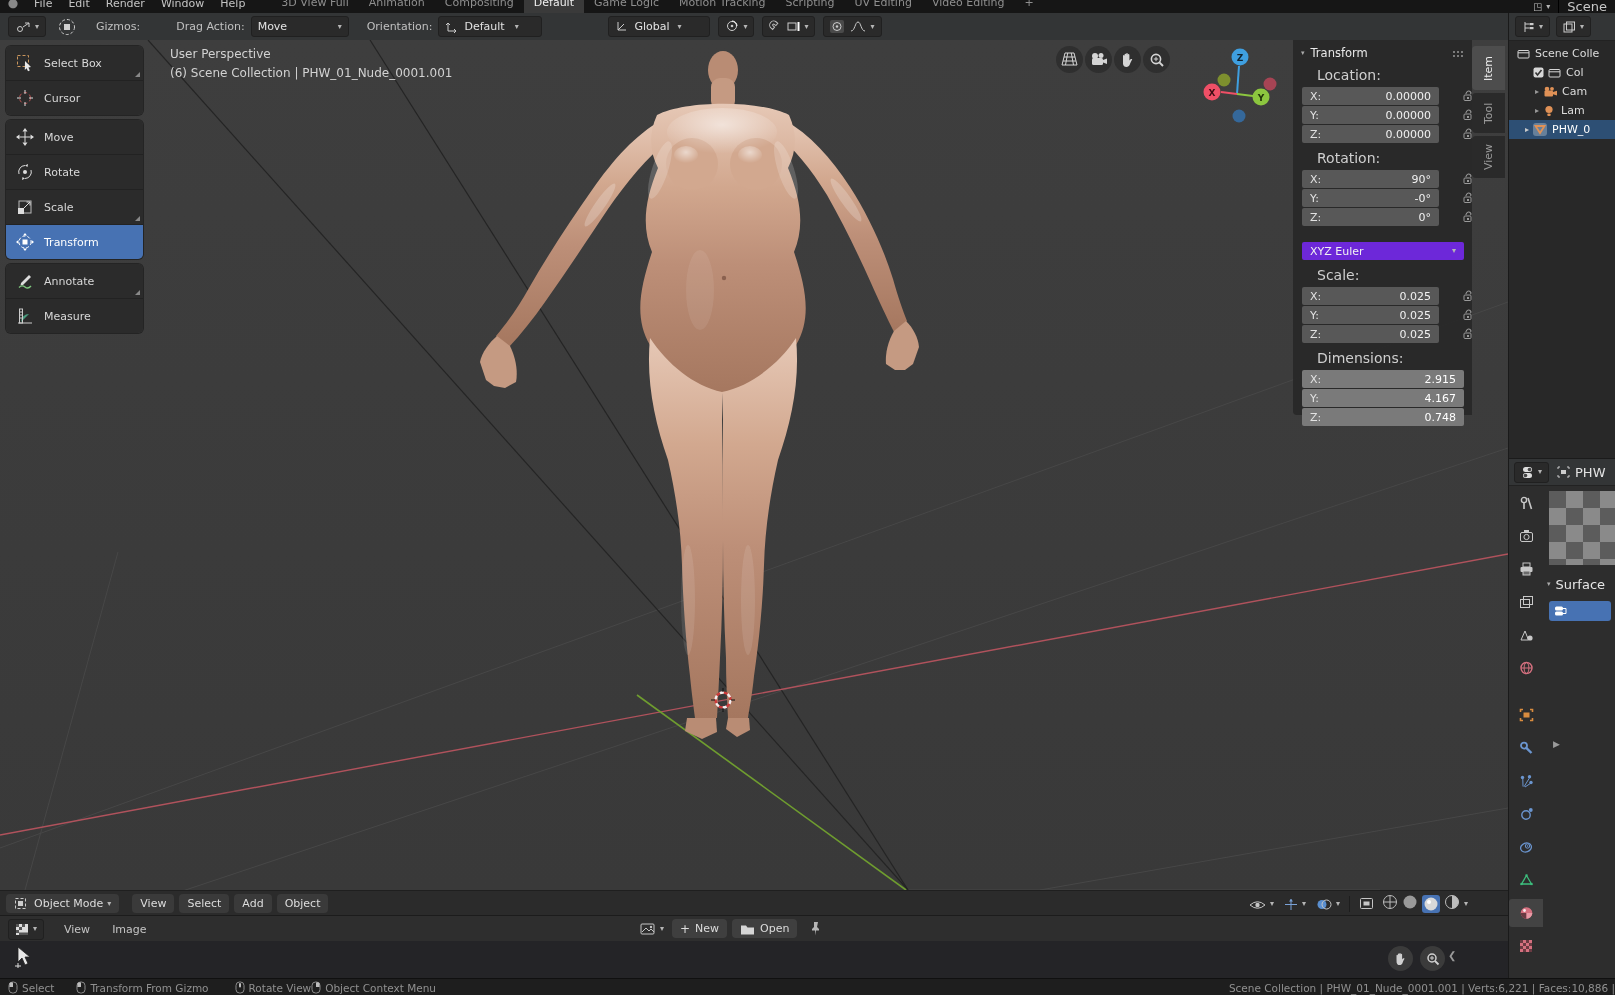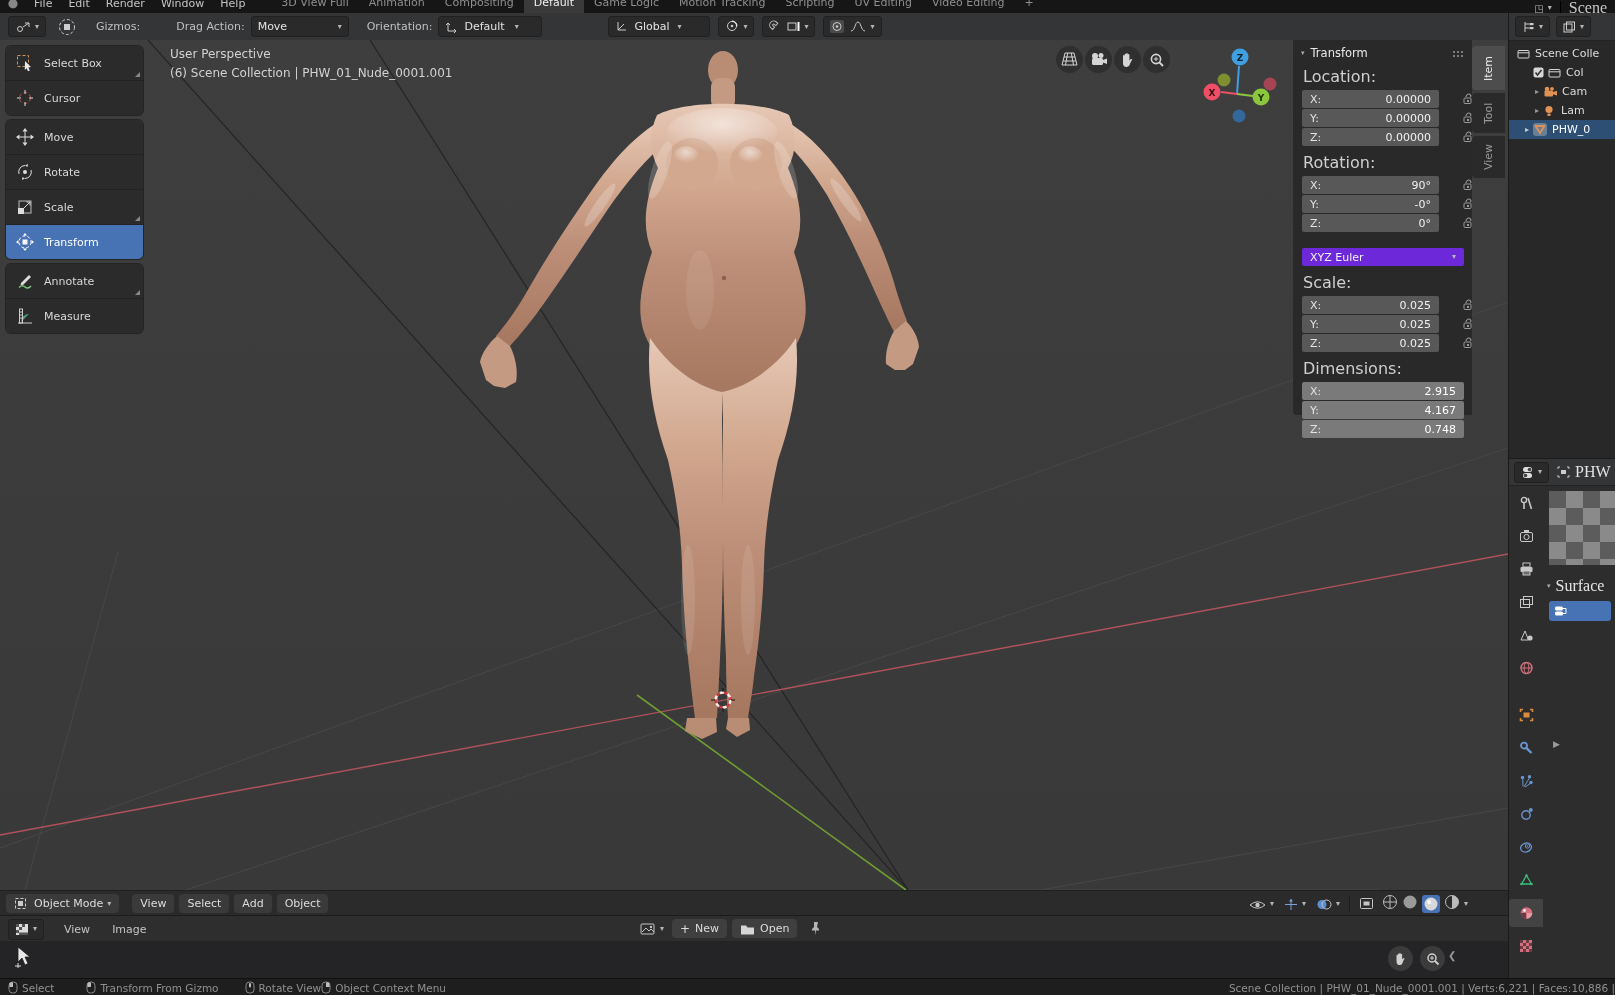--- a/index.html
+++ b/index.html
@@ -1,19 +1,19 @@
 <!DOCTYPE html>
 <html><head>
 <meta charset="utf-8">
 <style>
   html,body{margin:0;padding:0;background:#141414;font-family:"DejaVu Sans",sans-serif;}
   #app{position:relative;width:1615px;height:995px;overflow:hidden;background:#3c3c3c;}
   .abs{position:absolute;}
   .row{display:flex;align-items:center;}
-  .txt{font-size:16px;color:#c8c8c8;white-space:nowrap;font-family:Liberation Serif, serif;}
+  .txt{font-size:13px;color:#c8c8c8;white-space:nowrap;}
   .caret{font-size:8px;color:#b5b5b5;margin-left:4px;line-height:1;}
   .caret-s{font-size:7px;color:#aaa;line-height:1;}
   
   #topbar{left:0;top:0;width:1615px;height:13px;background:#161616;overflow:hidden;}
   #topbar-inner{height:24px;margin-top:-9px;display:flex;align-items:center;}
   .menu{padding:0 8px;font-size:11px;color:#c4c4c4;}
   .wtab{padding:3px 10px 4px;font-size:11px;color:#8f8f8f;border-radius:4px 4px 0 0;}
   .wtab.active{background:#3a3a3a;color:#efefef;}
   #scene-widget{position:absolute;right:8px;top:-1px;display:flex;align-items:center;}
   
@@ -30,21 +30,21 @@
   .tgroup{border-radius:5px;overflow:hidden;margin-bottom:5px;box-shadow:0 0 0 1px rgba(20,20,20,.6);}
   .toolbtn{position:relative;width:137px;height:34px;display:flex;align-items:center;background:rgba(43,43,43,.94);border-bottom:1px solid rgba(25,25,25,.5);}
   .toolbtn:last-child{border-bottom:none;}
   .toolbtn .ticon{width:38px;display:flex;justify-content:center;}
   .toolbtn .tlabel{font-size:11px;color:#d8d8d8;}
   .toolbtn.active{background:#4772b3;}
   .toolbtn.active .tlabel{color:#fff;}
   .subtri{position:absolute;right:3px;bottom:3px;width:0;height:0;border-left:5px solid transparent;border-bottom:5px solid #888;}
   
   #npanel{position:absolute;left:1293px;top:0;width:179px;height:375px;background:rgba(40,40,40,.93);border-radius:0 0 0 4px;padding-top:6px;box-sizing:border-box;}
-  .seclabel{font-size:16px;color:#cfcfcf;margin:7px 0 4px 10px;}
+  .seclabel{font-size:14px;color:#cfcfcf;margin:7px 0 4px 24px;}
   .frow{position:relative;height:18px;background:#585858;border-radius:2px;display:flex;align-items:center;justify-content:space-between;padding:0 8px;margin:0 0 1px 9px;width:121px;font-size:11px;color:#f1f1f1;}
   .frow.dim{background:#7a7a7a;width:146px;color:#fff;}
   .frow .fl{color:#e3e3e3;}
   .lock{position:absolute;left:160px;top:2px;}
   .vtab{position:absolute;left:1472px;width:33px;display:flex;align-items:center;justify-content:center;background:#2a2a2a;color:#9a9a9a;font-size:11px;border-radius:0 4px 4px 0;writing-mode:vertical-rl;transform:rotate(180deg);}
   .vtab.active{background:#4d4d4d;color:#ededed;}
   
   #footer3d{left:0;top:890px;width:1508px;height:25px;background:#2b2b2b;border-top:1px solid #1f1f1f;display:flex;align-items:center;}
   .fbtn{background:#3a3a3a;border-radius:4px;height:19px;display:flex;align-items:center;padding:0 8px;margin-right:5px;font-size:11px;color:#dcdcdc;}
   
@@ -825,21 +825,21 @@
   </div>
 
   <div id="statusbar" class="abs">
     <div class="hint" style="margin-left:8px;">
       <svg width="10" height="13" style="margin-right:4px;">
           <rect x="1" y="1" width="8" height="11" rx="3.5" fill="none" stroke="#8a8a8a"></rect>
           <path d="M1.4,2.5 a3,3 0 0 1 3.6,-1 L5,6 H1.4 Z" fill="#bdbdbd"></path>
         </svg>
       <span>Select</span>
     </div>
-    <div class="hint" style="margin-left:32px;">
+    <div class="hint" style="margin-left:22px;">
       <svg width="10" height="13" style="margin-right:4px;">
           <rect x="1" y="1" width="8" height="11" rx="3.5" fill="none" stroke="#8a8a8a"></rect>
           <path d="M1.4,2.5 a3,3 0 0 1 3.6,-1 L5,6 H1.4 Z" fill="#bdbdbd"></path>
         </svg>
       <span>Transform From Gizmo</span>
     </div>
     <div class="hint" style="margin-left:26px;">
       <svg width="10" height="13" style="margin-right:4px;">
           <rect x="1" y="1" width="8" height="11" rx="3.5" fill="none" stroke="#8a8a8a"></rect>
           <rect x="4" y="2" width="2" height="4.5" rx="1" fill="#bdbdbd"></rect>

